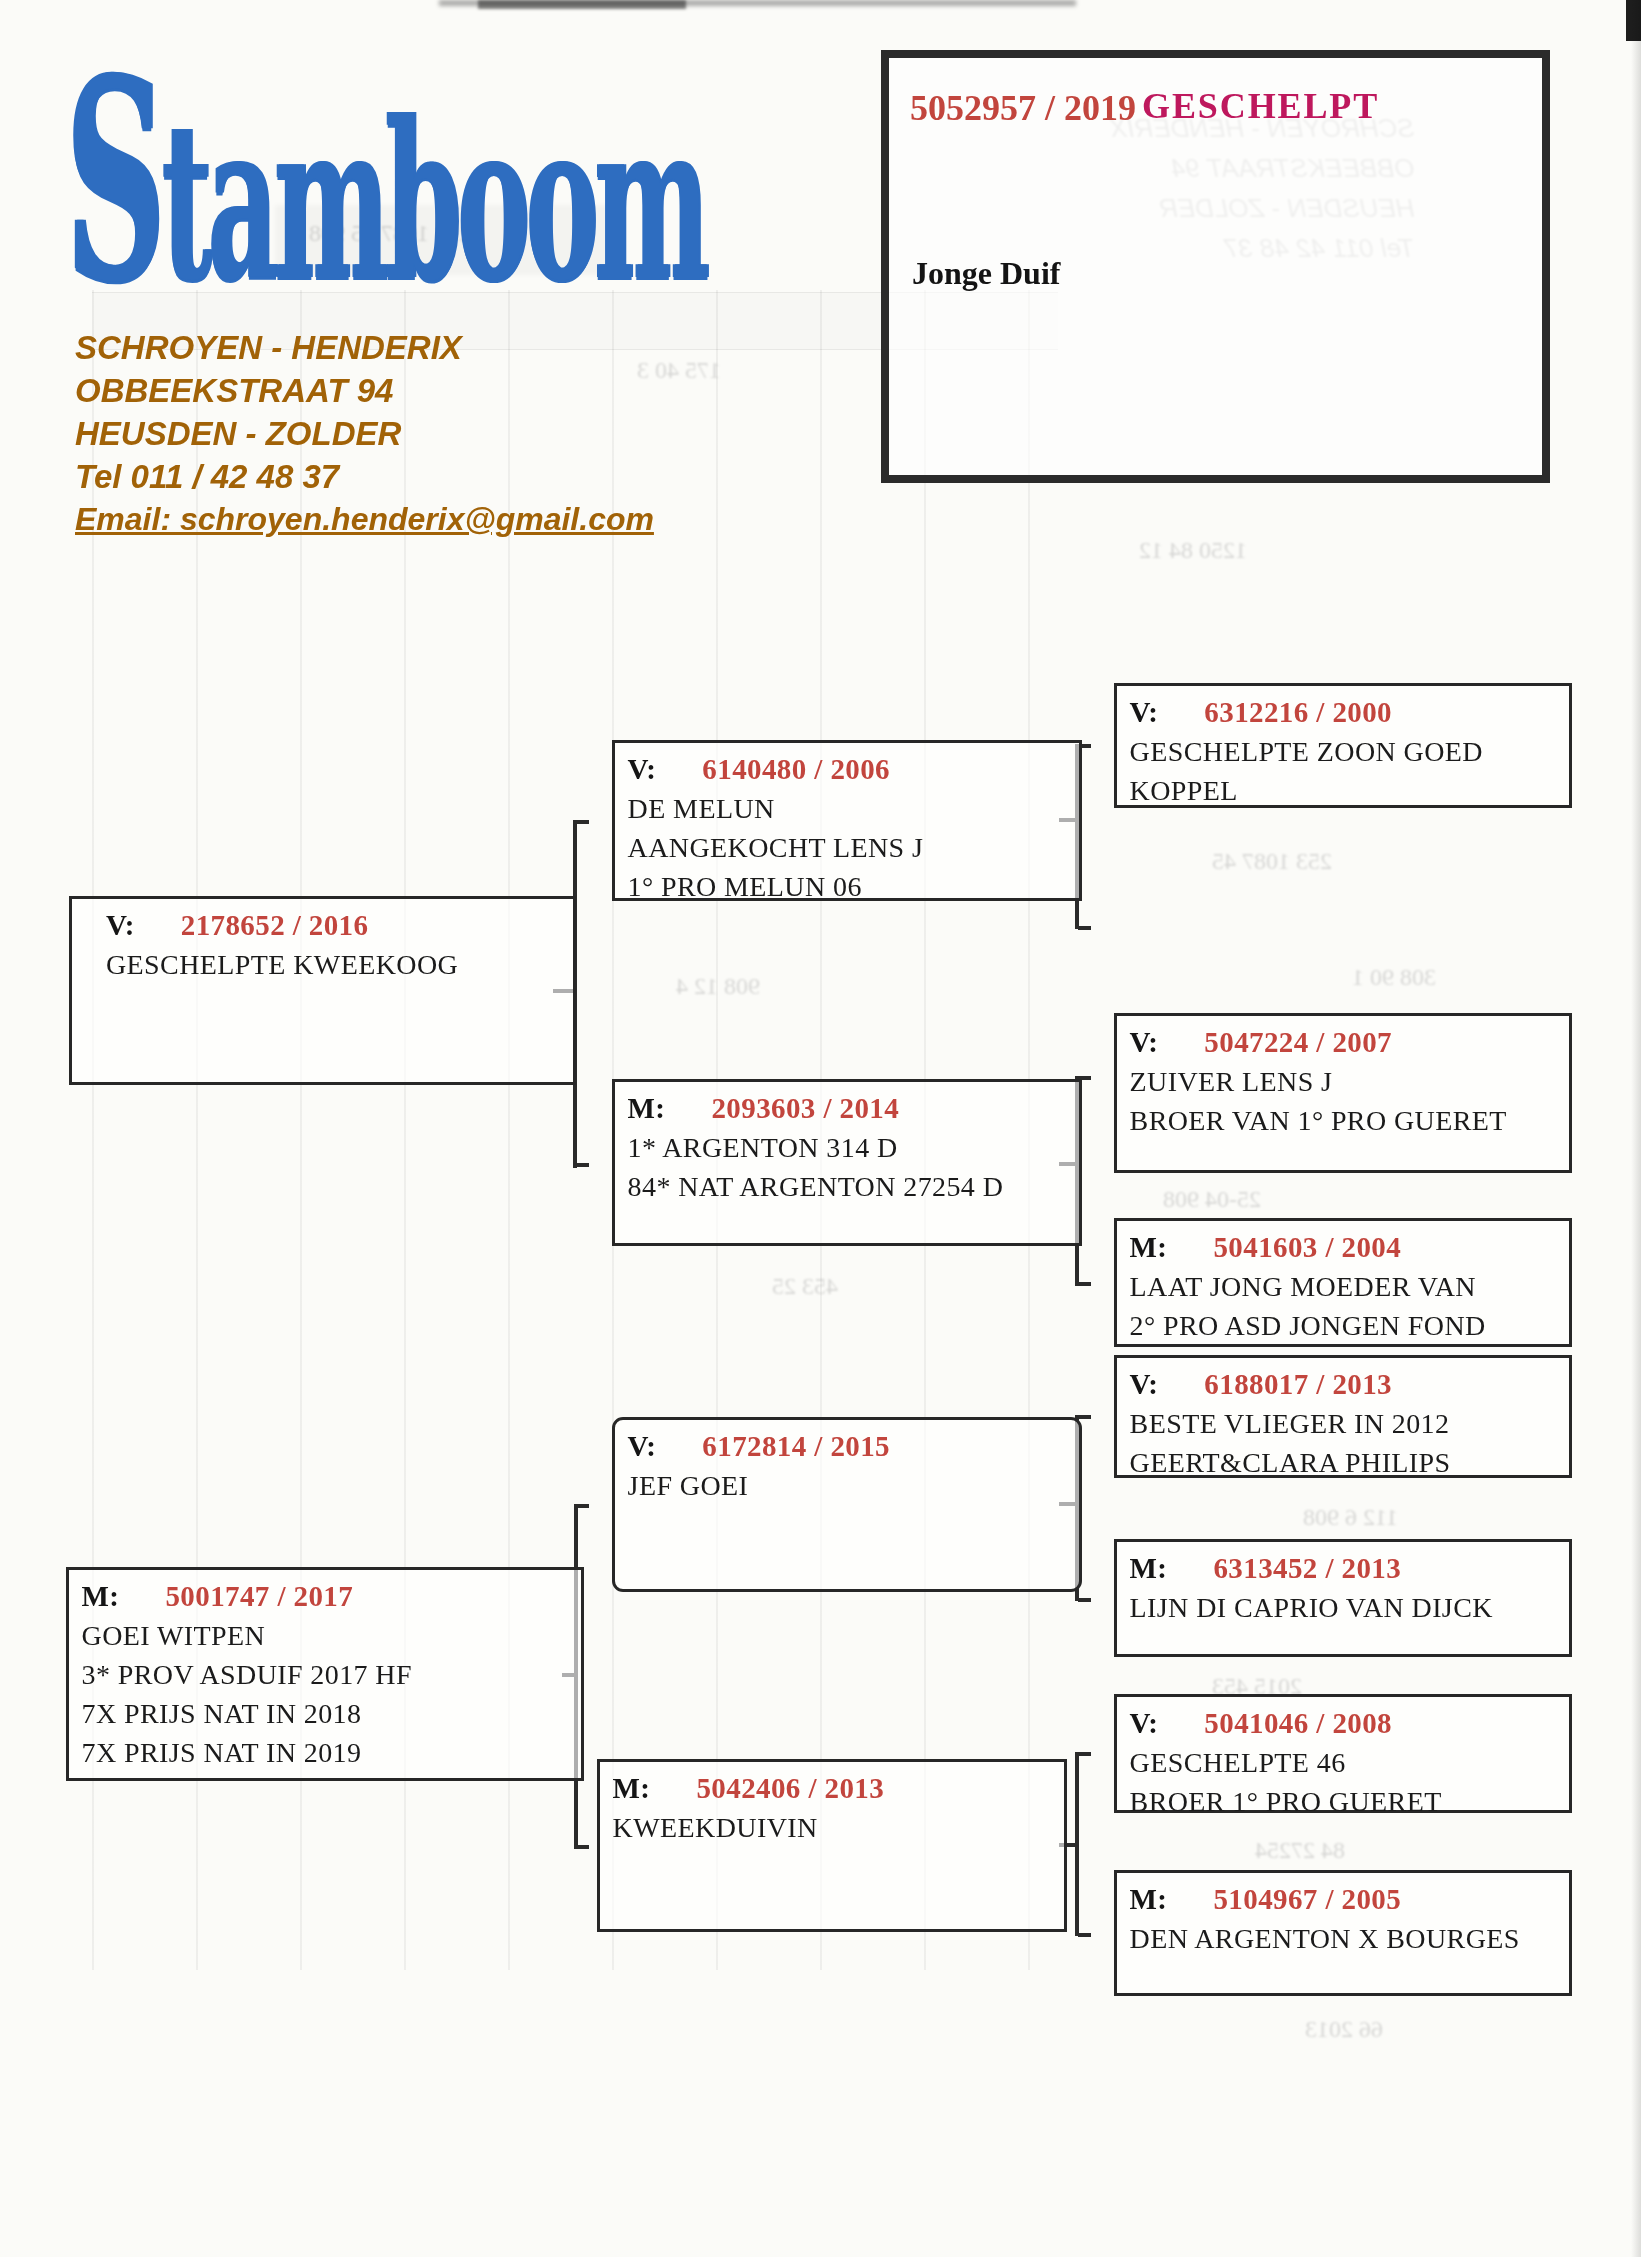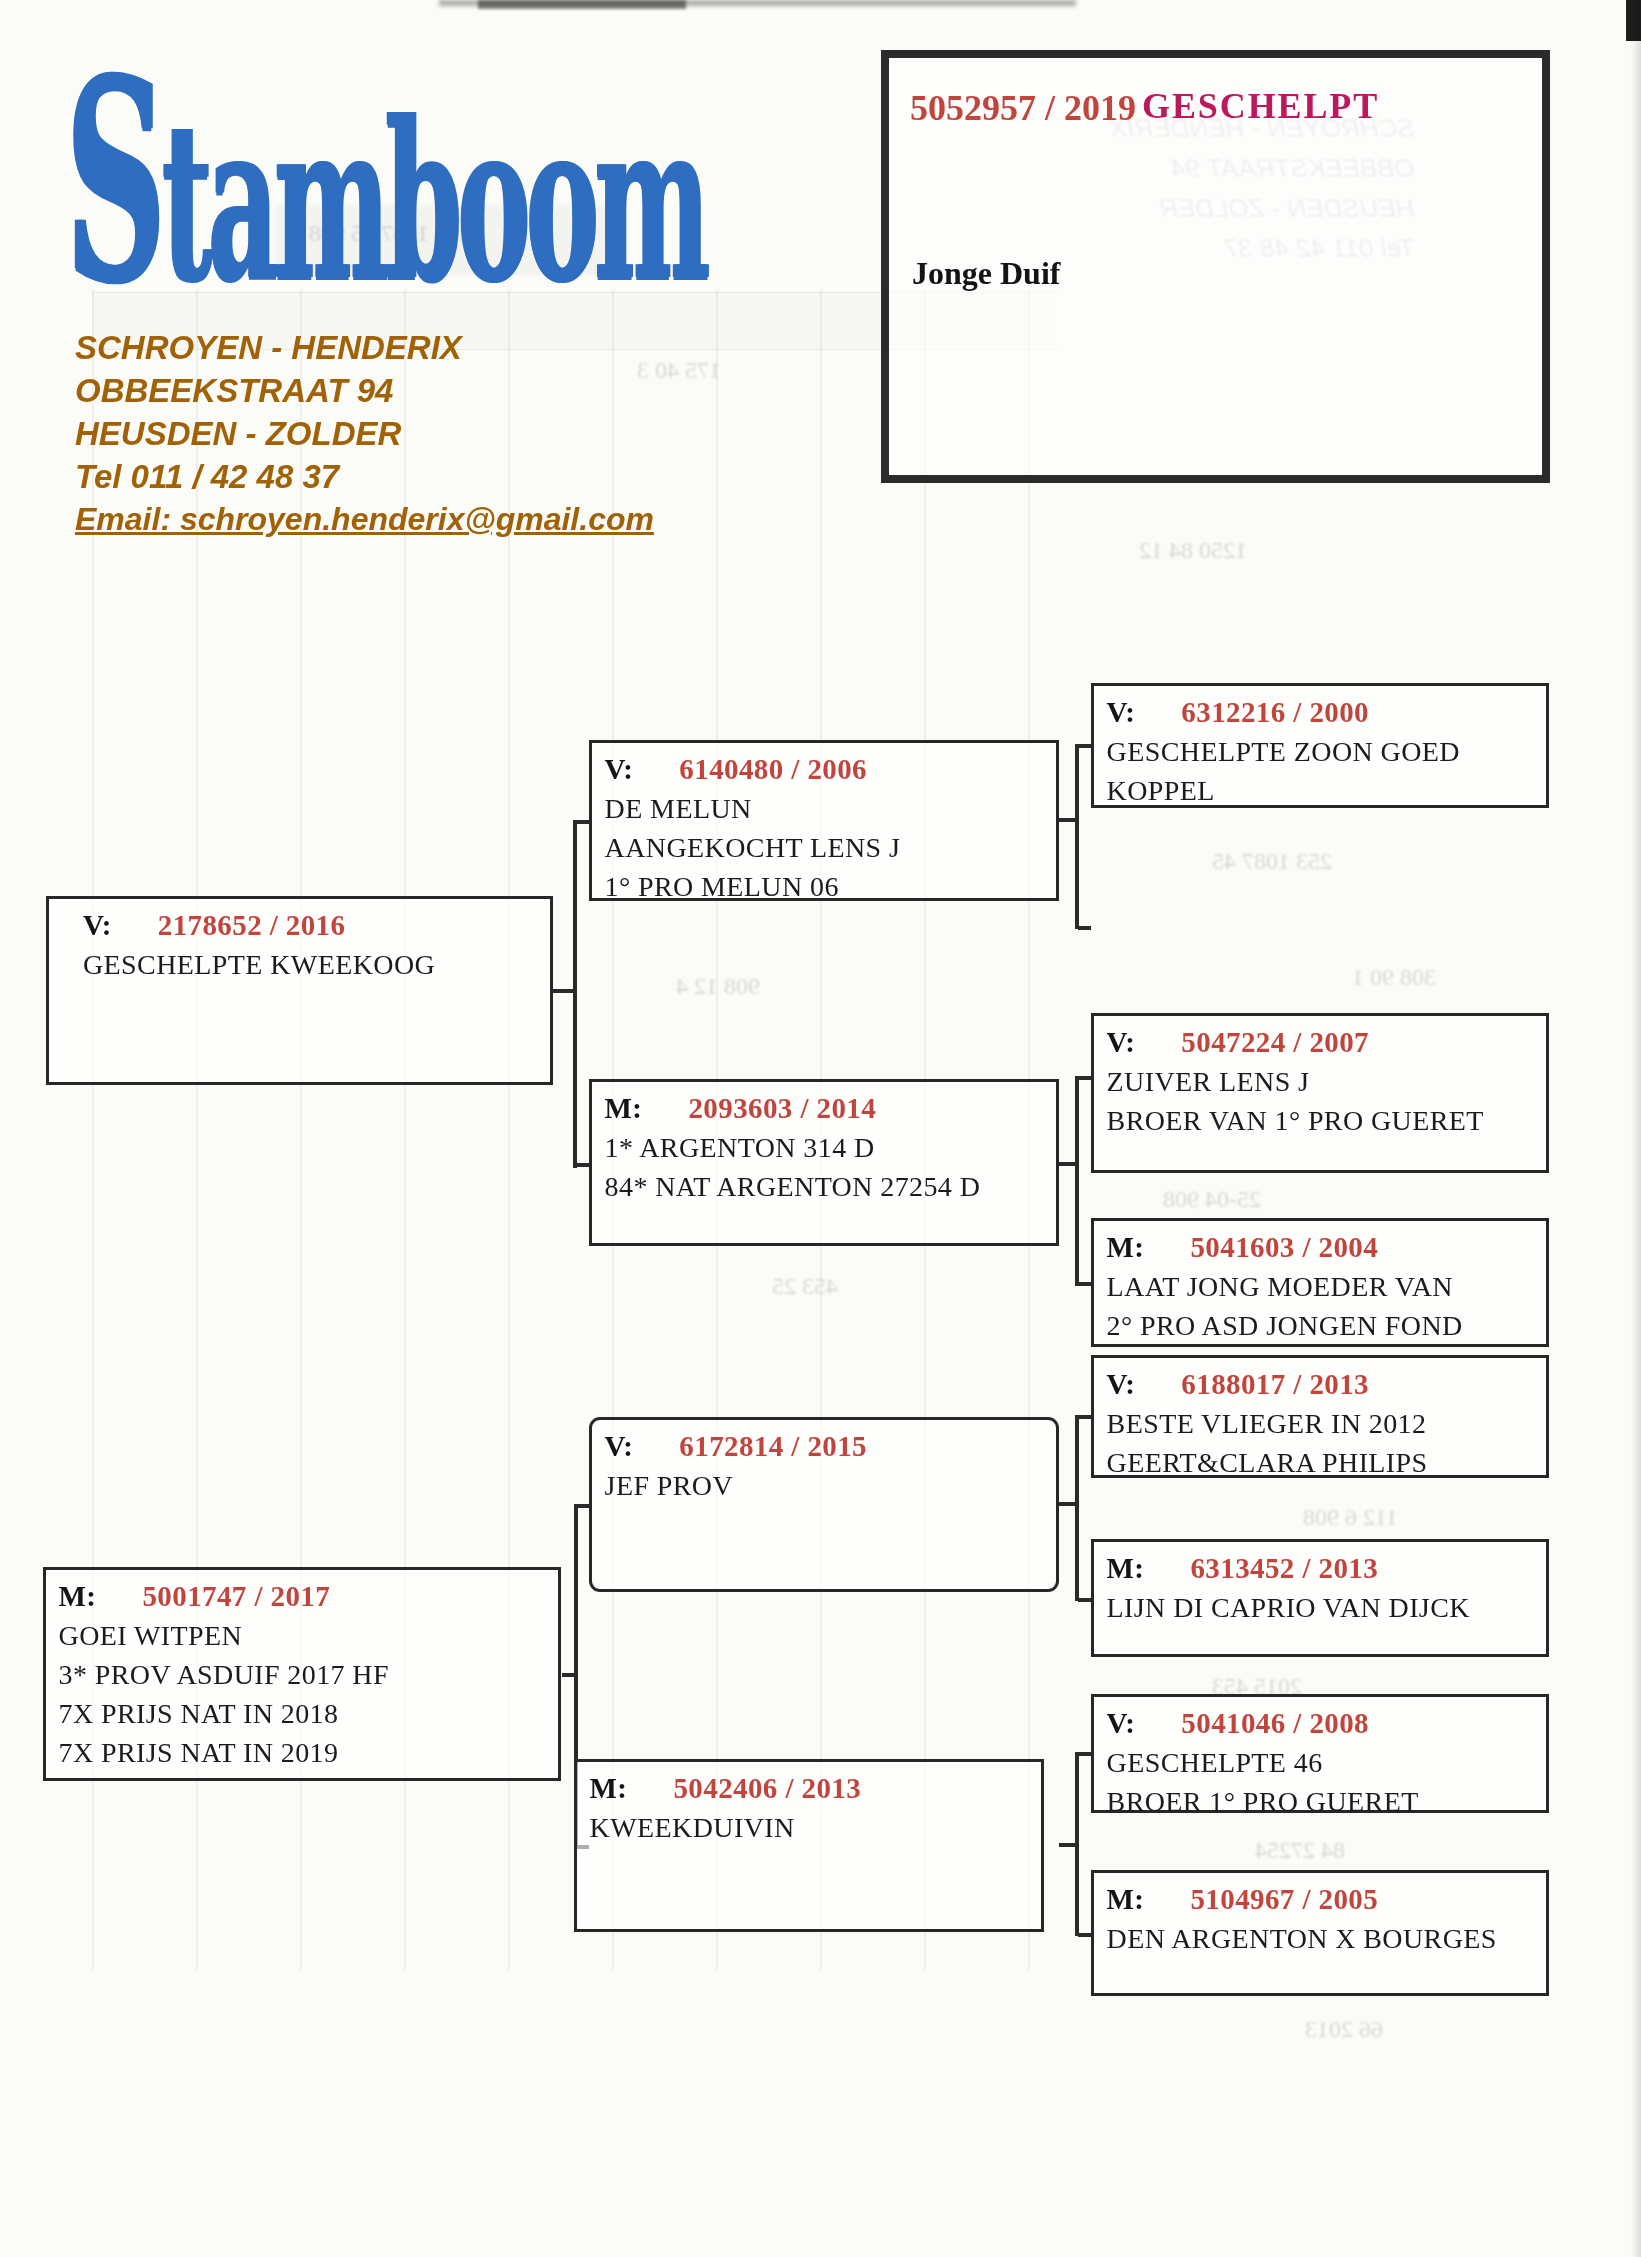--- a/index.html
+++ b/index.html
@@ -42,21 +42,21 @@
     font-family:"Liberation Sans",sans-serif;font-weight:bold;font-style:italic;
     font-size:33px;line-height:43px;color:#a16207;}
   .address .email{text-decoration:underline;font-size:32px;}
   .subject-box{position:absolute;left:881px;top:50px;width:653px;height:417px;
     border:8.7px solid #2b2b2b;background:rgba(255,255,255,.6);z-index:2;}
   .subject-ring{position:absolute;left:21px;top:29px;font-weight:bold;font-size:36px;color:#c2453d;text-align:right;}
   .subject-plumage{position:absolute;left:253px;top:27px;font-weight:bold;font-size:36px;letter-spacing:1.9px;color:#be185d;}
   .subject-type{position:absolute;left:23px;top:197px;font-weight:bold;font-size:32px;color:#141414;}
   
   .pbox{position:absolute;border:3.9px solid #272727;background:rgba(255,255,255,.62);
-    padding:6.8px 0 0 12.6px;z-index:2;box-sizing:border-box;}
+    padding:6.8px 0 0 12.6px;z-index:2;box-sizing:border-box;margin-left:23px;}
   .pline{font-size:28px;line-height:39px;letter-spacing:0.4px;white-space:nowrap;color:#1b1b1b;}
   .sex{font-weight:bold;font-size:29px;color:#151515;}
   .ring{font-weight:bold;font-size:29px;color:#c2453d;margin-left:46px;}
   .b-father{left:46px;top:896px;width:507px;height:189px;padding-left:34px;}
   .b-mother{left:43px;top:1567px;width:518px;height:214px;}
   .b-g2a{left:589px;top:740px;width:470px;height:161px;}
   .b-g2b{left:589px;top:1079px;width:470px;height:167px;}
   .b-g2c{left:589px;top:1417px;width:470px;height:175px;border-radius:11px;}
   .b-g2d{left:574px;top:1759px;width:470px;height:173px;}
   .b-c1{left:1091px;top:683px;width:458px;height:125px;}
@@ -141,21 +141,21 @@
   </div>
 
   <div class="pbox b-g2b">
     <div class="pline"><span class="sex">M:</span><span class="ring">2093603 / 2014</span></div>
     <div class="pline">1* ARGENTON 314 D</div>
     <div class="pline">84* NAT ARGENTON 27254 D</div>
   </div>
 
   <div class="pbox b-g2c">
     <div class="pline"><span class="sex">V:</span><span class="ring">6172814 / 2015</span></div>
-    <div class="pline">JEF PROV</div>
+    <div class="pline">JEF GOEI</div>
   </div>
 
   <div class="pbox b-g2d">
     <div class="pline"><span class="sex">M:</span><span class="ring">5042406 / 2013</span></div>
     <div class="pline">KWEEKDUIVIN</div>
   </div>
 
   <div class="pbox b-c1">
     <div class="pline"><span class="sex">V:</span><span class="ring">6312216 / 2000</span></div>
     <div class="pline">GESCHELPTE ZOON GOED</div>

